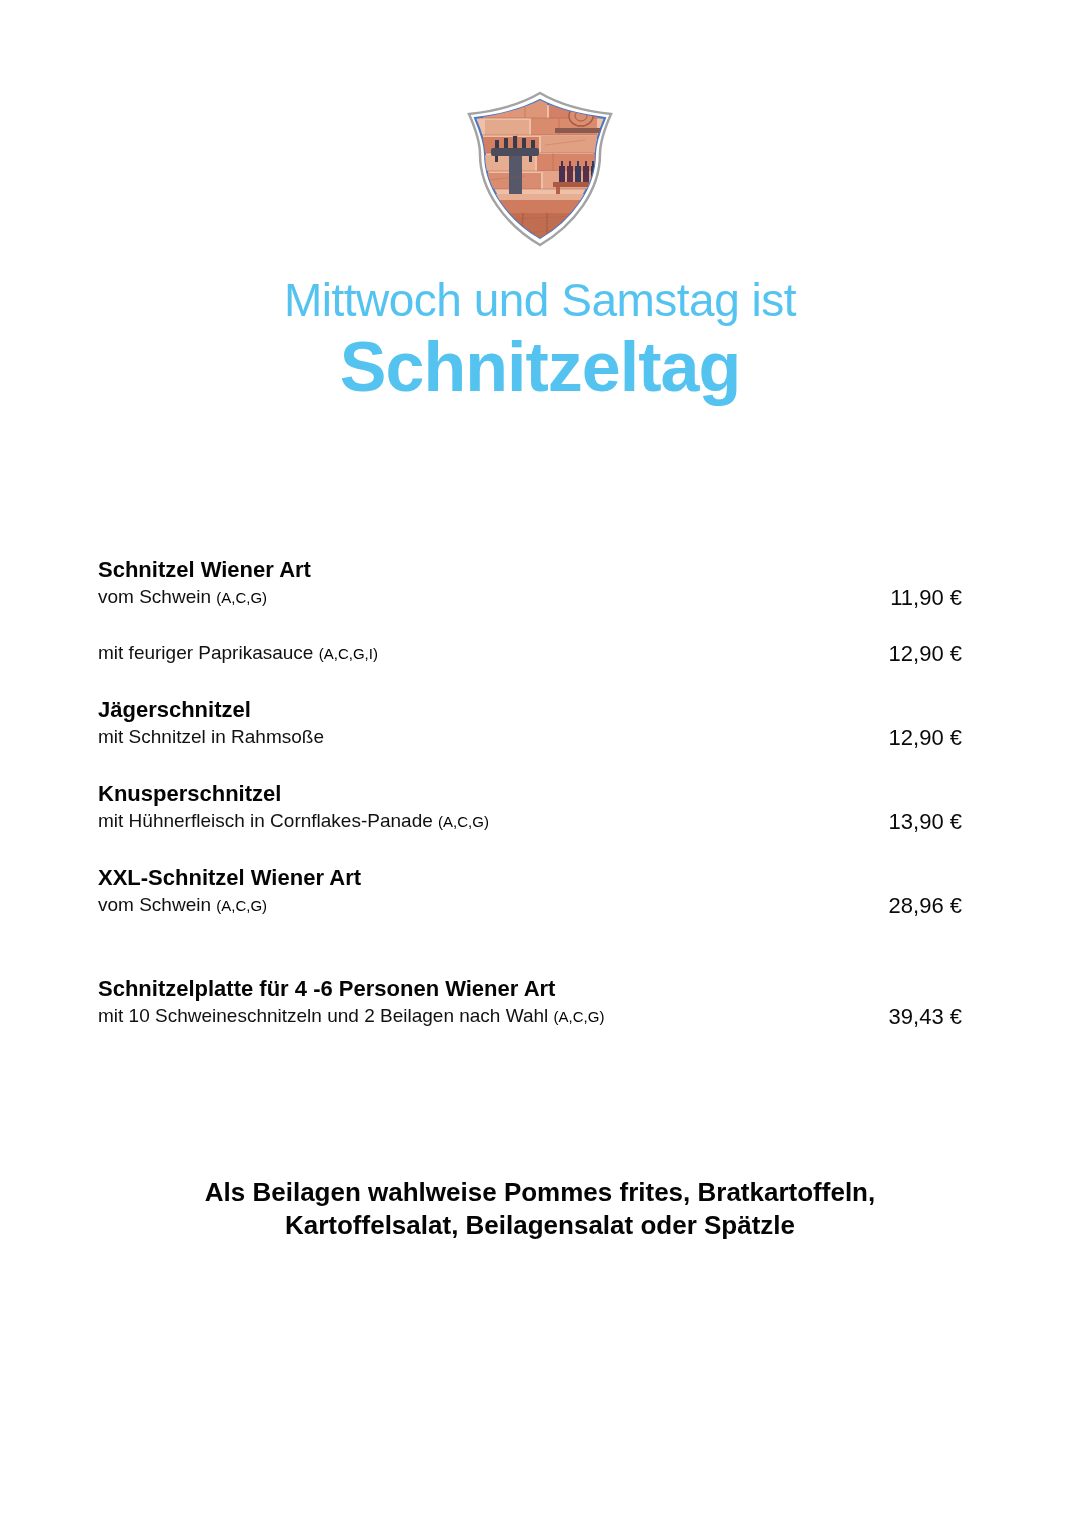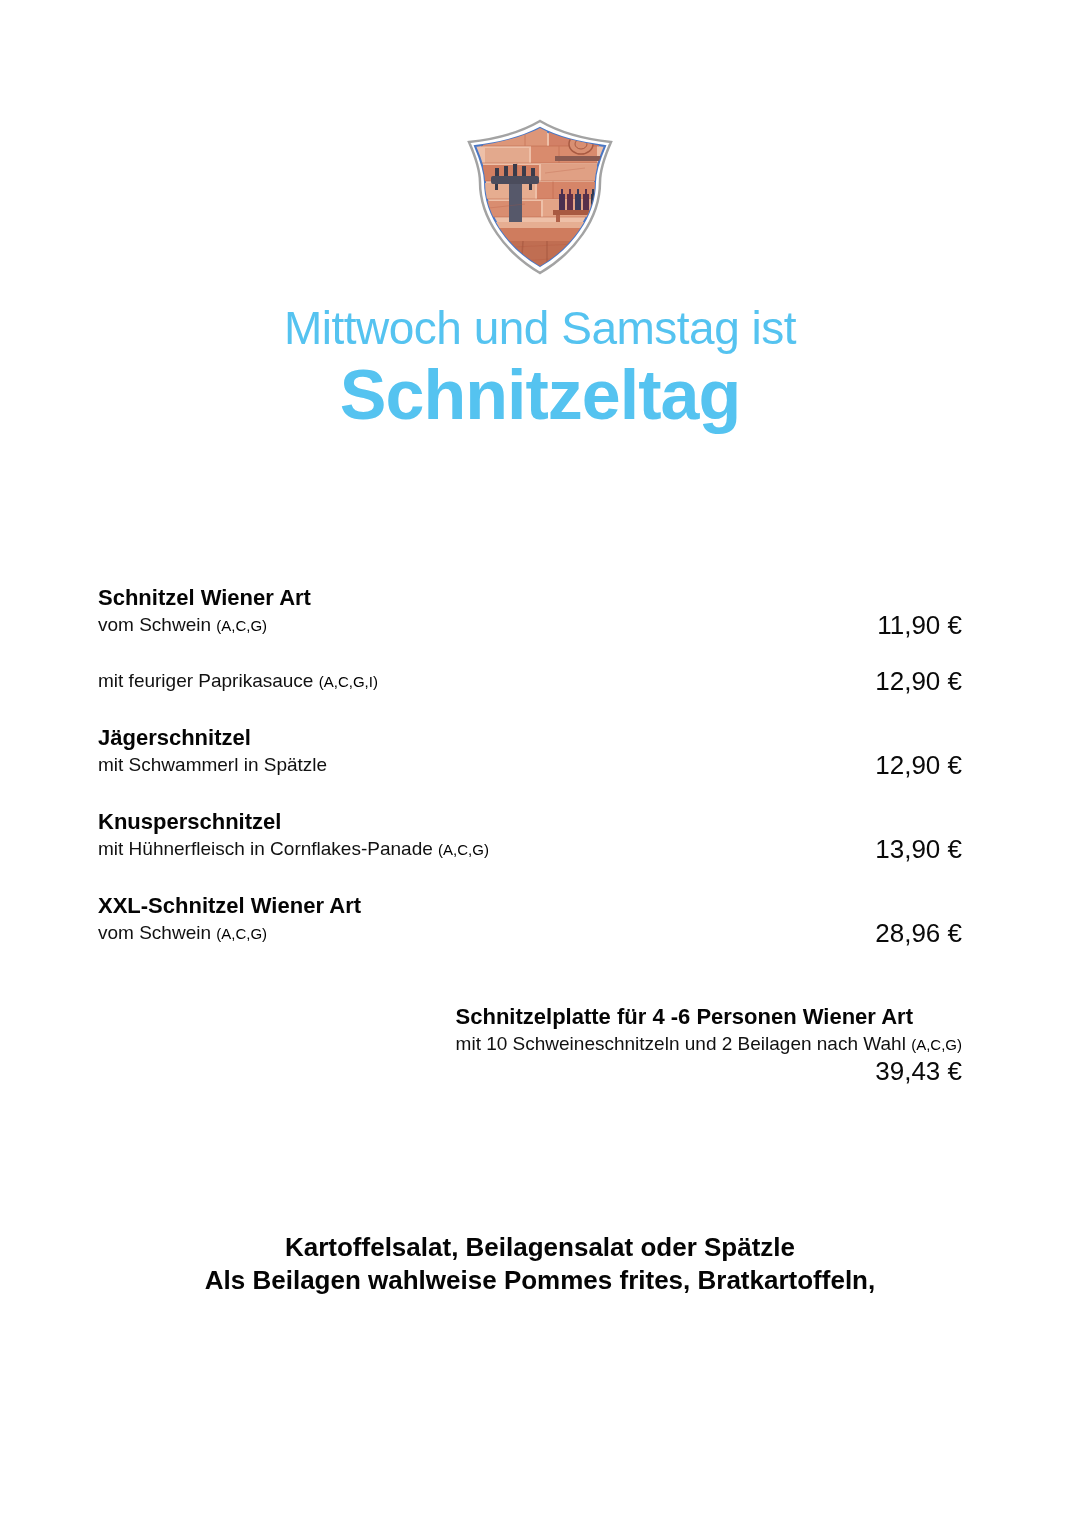--- a/index.html
+++ b/index.html
@@ -3,21 +3,21 @@
 <meta charset="utf-8">
 <style>
   * { margin: 0; padding: 0; box-sizing: border-box; }
   html, body { background: #ffffff; }
   body {
     width: 1080px; height: 1527px;
     font-family: "Liberation Sans", sans-serif;
     color: #0a0a0a;
     overflow: hidden;
   }
-  .page { position: relative; width: 1080px; height: 1370px; background: #fff; margin-top: 28px; }
+  .page { position: relative; width: 1080px; height: 1370px; background: #fff; }
 
   .logo-wrap { padding-top: 90px; text-align: center; }
   .logo-wrap svg { display: inline-block; }
 
   .subtitle {
     margin-top: 22px;
     text-align: center;
     font-size: 46px;
     line-height: 52px;
     font-weight: 400;
@@ -33,42 +33,42 @@
   }
 
   .menu { margin: 152px 118px 0 98px; }
 
   .menu-item {
     display: flex;
     justify-content: center;
     align-items: flex-end;
     margin-bottom: 29px;
   }
-  .menu-item.spaced { margin-top: 56px; flex-direction: column; }
+  .menu-item.spaced { margin-top: 56px; }
 
   .item-text { flex: 1 1 auto; }
   .item-name {
     font-size: 22px;
     line-height: 28px;
     font-weight: 700;
     color: #050505;
   }
   .item-desc {
     font-size: 19px;
     line-height: 26px;
     font-weight: 400;
     color: #111;
   }
   .item-allergens {
     font-size: 15px;
     color: #000000;
   }
   .item-price {
     flex: 0 0 auto;
-    font-size: 26px;
+    font-size: 22px;
     line-height: 27px;
     white-space: nowrap;
     padding-left: 20px;
   }
 
   .footer-note {
     margin-top: 146px;
     text-align: center;
     font-weight: 700;
     font-size: 26px;
@@ -188,21 +188,21 @@
     <div class="menu-item">
       <div class="item-text">
         <div class="item-desc"><span>mit feuriger Paprikasauce</span> <span class="item-allergens">(A,C,G,I)</span></div>
       </div>
       <div class="item-price">12,90 €</div>
     </div>
 
     <div class="menu-item">
       <div class="item-text">
         <div class="item-name">Jägerschnitzel</div>
-        <div class="item-desc"><span>mit Schwammerl in Spätzle</span> <span class="item-allergens"></span></div>
+        <div class="item-desc"><span>mit Schnitzel in Rahmsoße</span> <span class="item-allergens"></span></div>
       </div>
       <div class="item-price">12,90 €</div>
     </div>
 
     <div class="menu-item">
       <div class="item-text">
         <div class="item-name">Knusperschnitzel</div>
         <div class="item-desc"><span>mit Hühnerfleisch in Cornflakes-Panade</span> <span class="item-allergens">(A,C,G)</span></div>
       </div>
       <div class="item-price">13,90 €</div>
@@ -220,17 +220,17 @@
       <div class="item-text">
         <div class="item-name">Schnitzelplatte für 4 -6 Personen Wiener Art</div>
         <div class="item-desc"><span>mit 10 Schweineschnitzeln und 2 Beilagen nach Wahl</span> <span class="item-allergens">(A,C,G)</span></div>
       </div>
       <div class="item-price">39,43 €</div>
     </div>
 
   </div>
 
   <div class="footer-note">
+    <div>Als Beilagen wahlweise Pommes frites, Bratkartoffeln,</div>
     <div>Kartoffelsalat, Beilagensalat oder Spätzle</div>
-    <div>Als Beilagen wahlweise Pommes frites, Bratkartoffeln,</div>
   </div>
 
 </div>
 
 </body></html>

